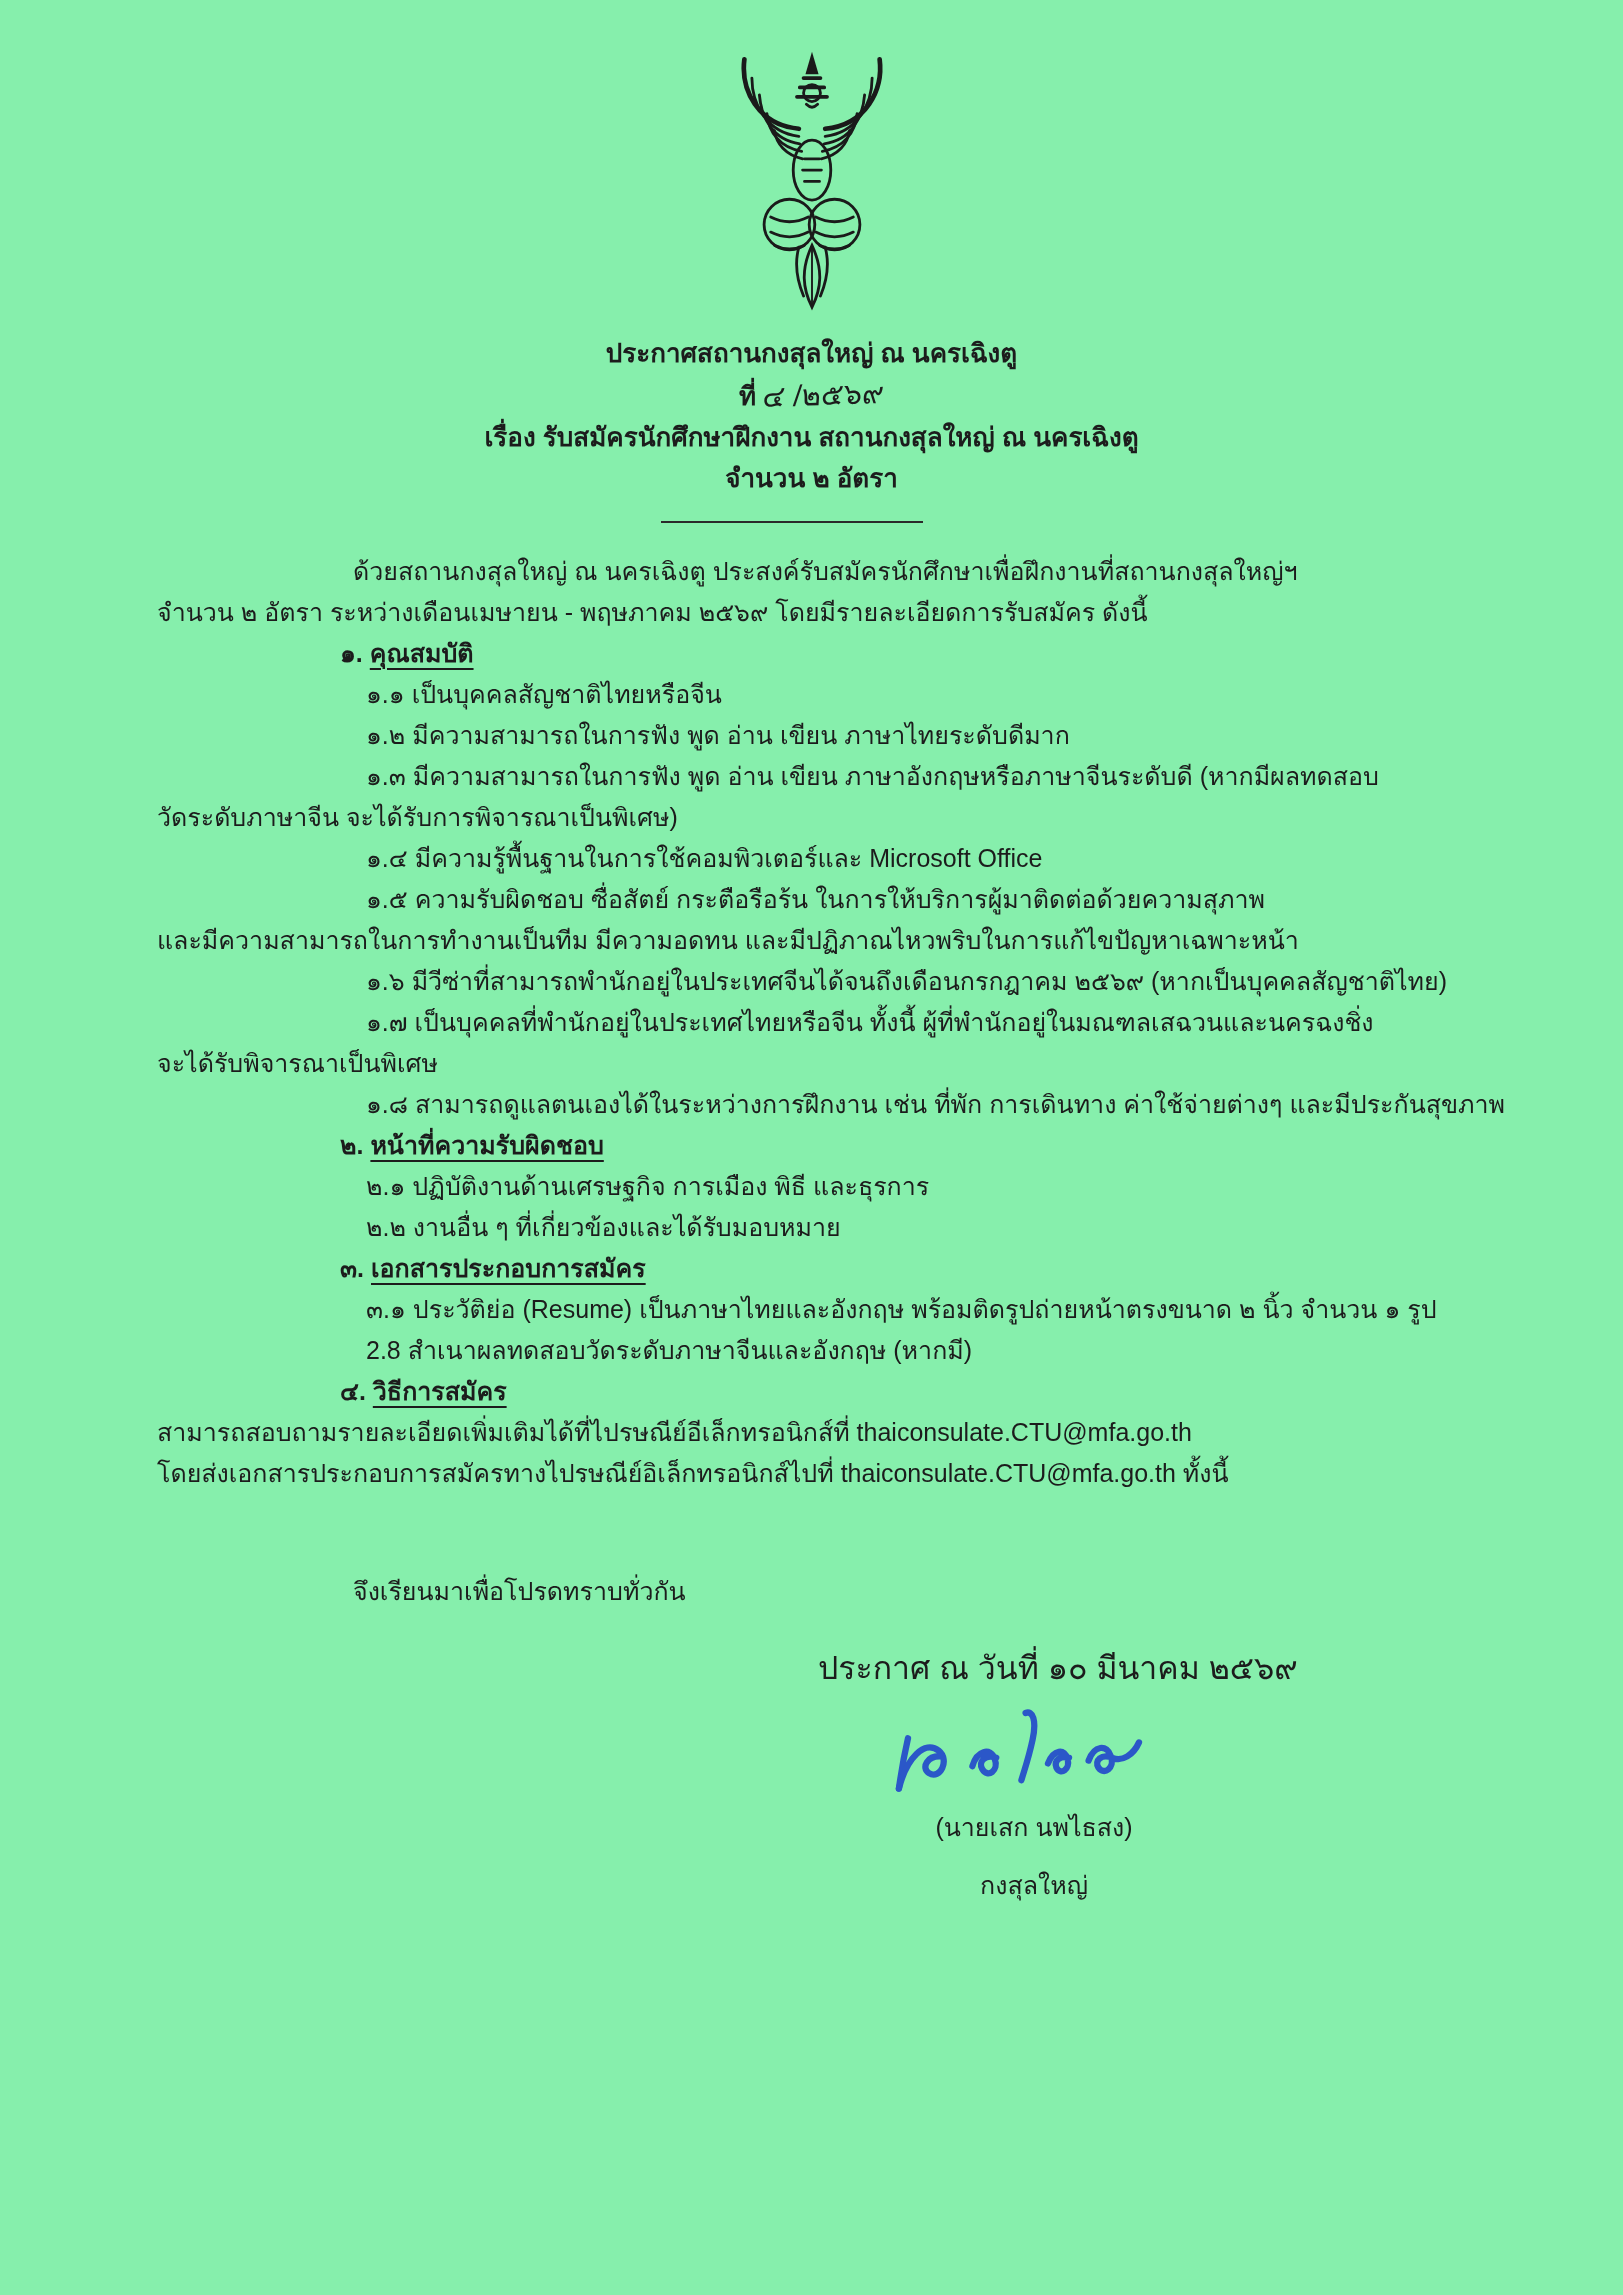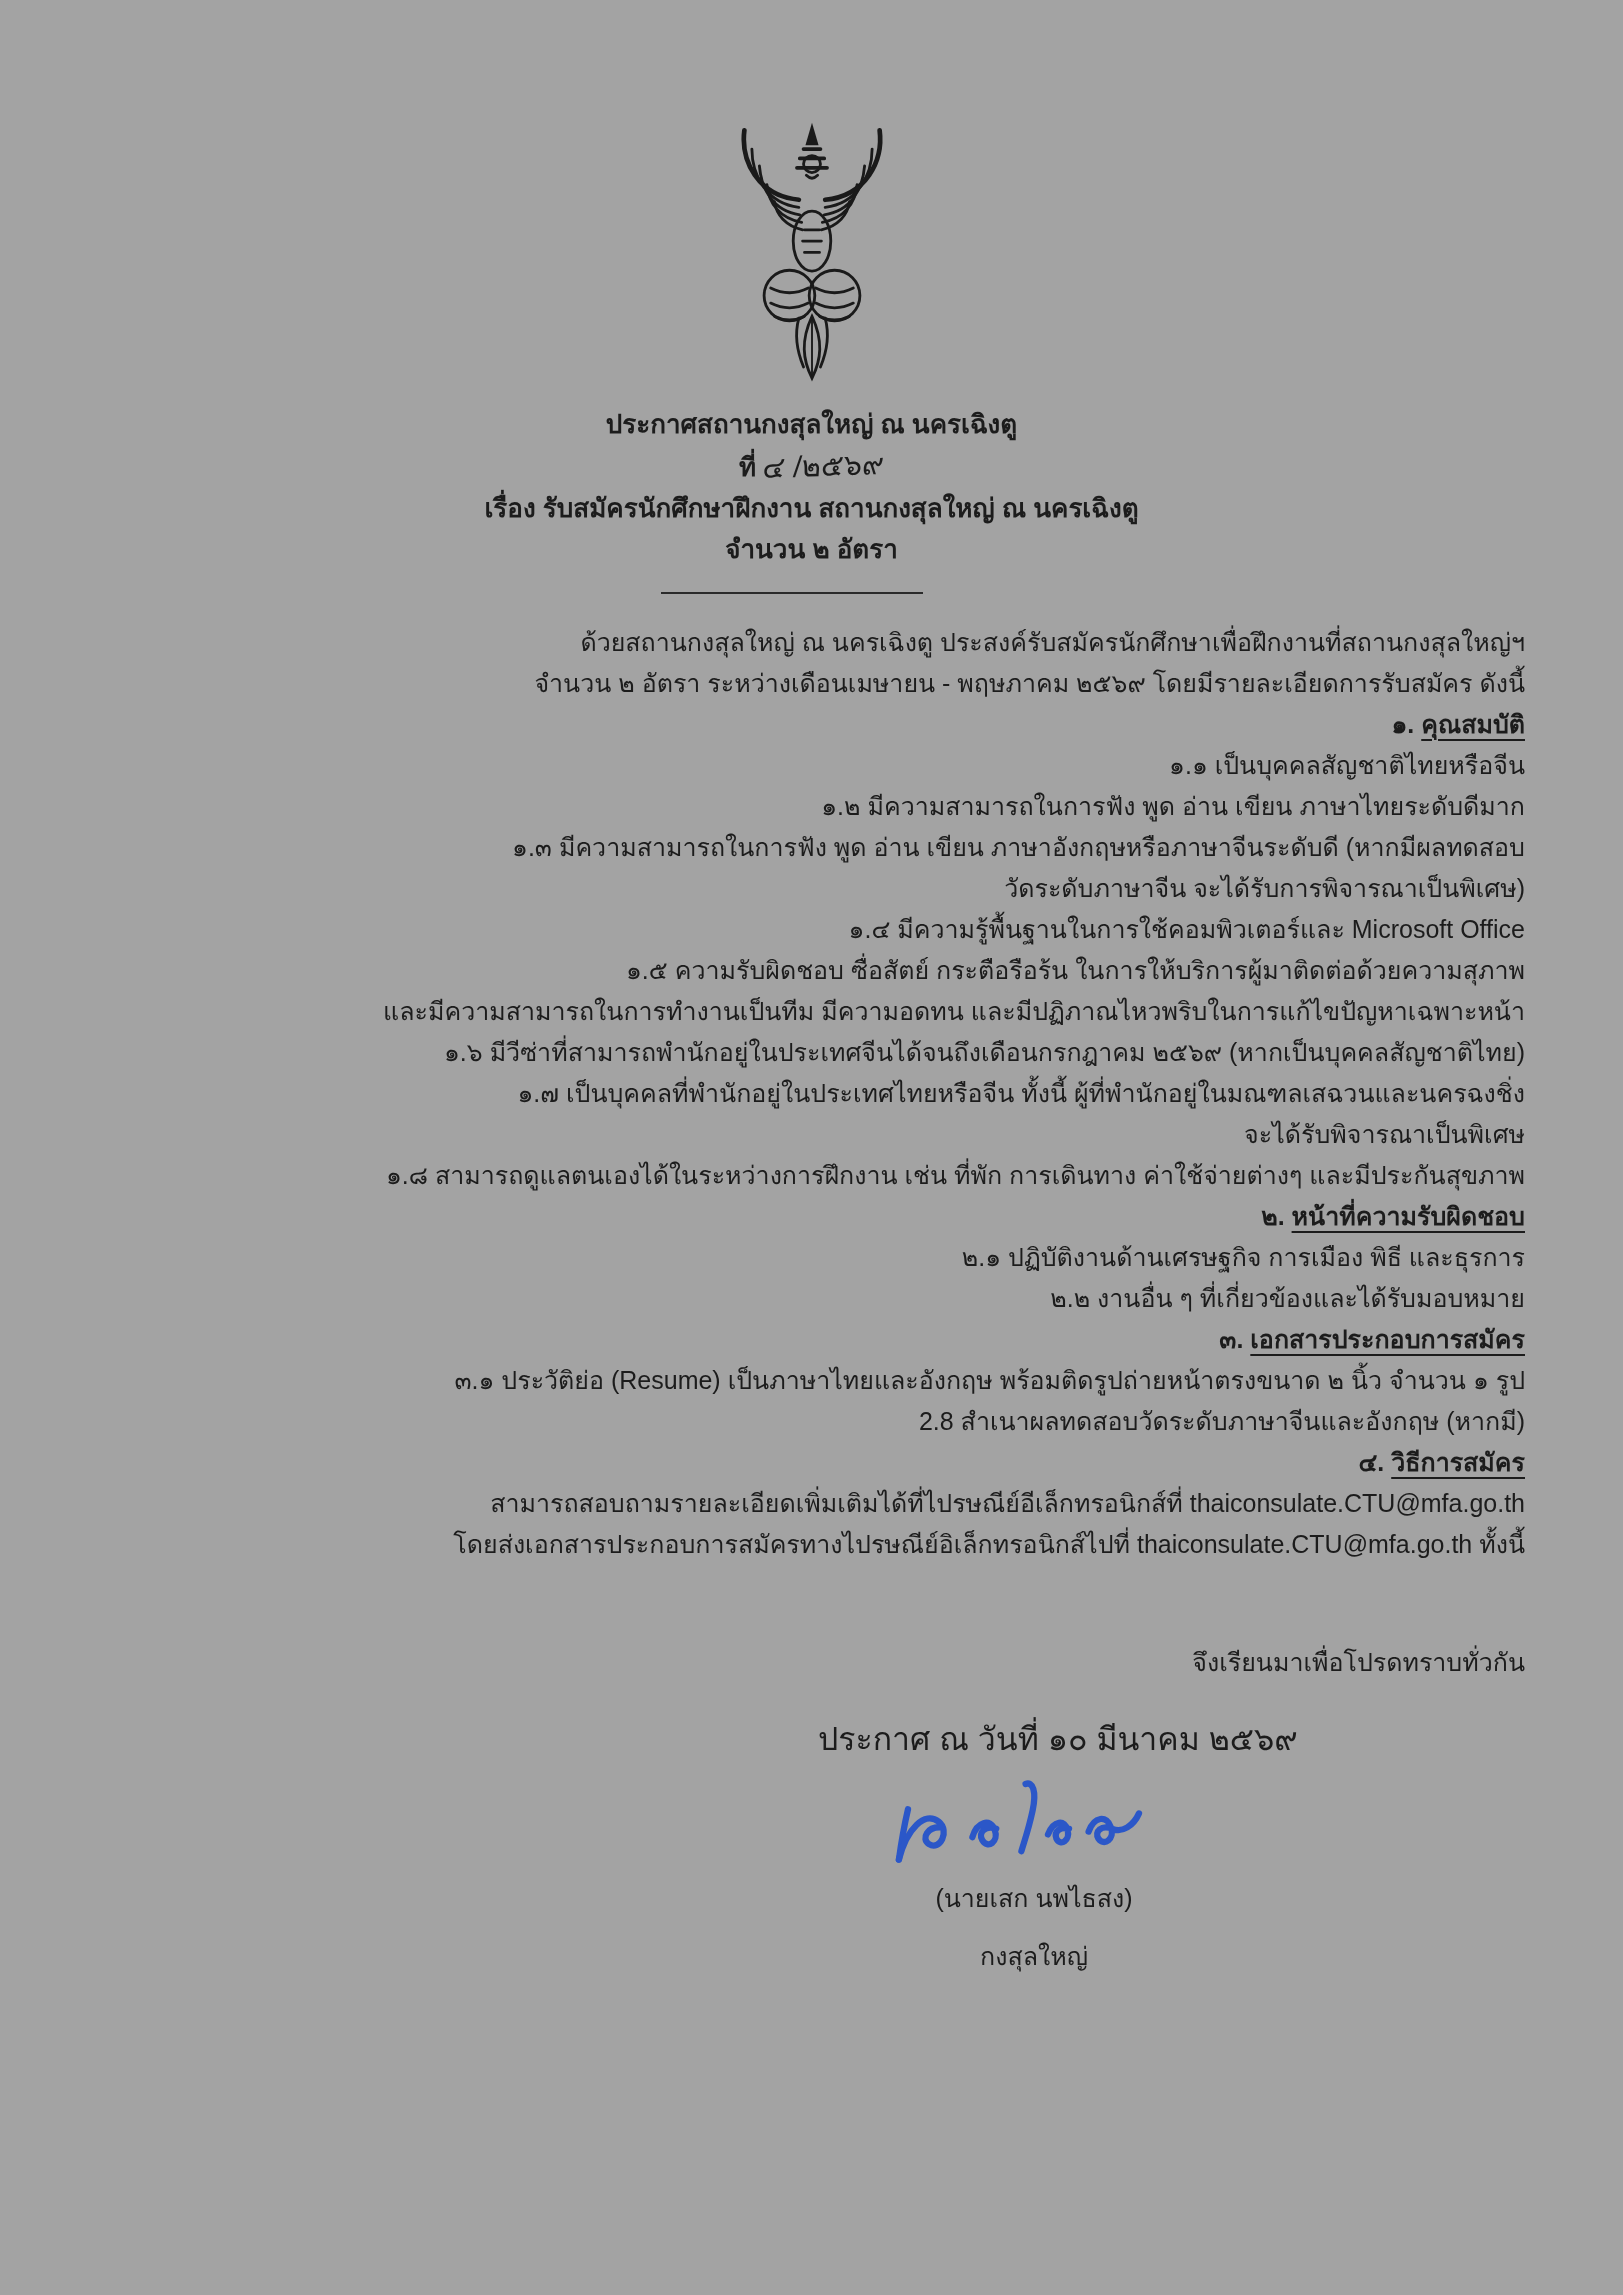--- a/index.html
+++ b/index.html
@@ -1,27 +1,27 @@
 <!DOCTYPE html>
 <html lang="th" style="font-size:10.5px"><head>
 <meta charset="utf-8">
 <style>
   html,body{margin:0;padding:0;}
   body{
     width:1623px;height:2295px;background:#ffffff;
     font-family:"Liberation Sans","DejaVu Sans",sans-serif;
     color:#1c1c1c;overflow:hidden;
   }
-  .page{position:relative;width:1623px;height:2295px;background:#a3a3a3;padding-top:119px;box-sizing:border-box;}
+  .page{position:relative;width:1623px;height:2295px;background:#86efac;padding-top:48px;box-sizing:border-box;}
   .emblem{display:block;margin:0 auto;width:216px;height:263px;}
   .title-block{margin-top:22px;text-align:center;font-weight:700;font-size:26px;line-height:41px;}
   .doc-no-hand{display:inline-block;transform:skewX(-6deg) rotate(-2deg);font-size:29.5px;font-weight:500;}
   .divider{width:262px;border:0;border-top:2.6px solid #2a2a2a;margin:22px auto 0 auto;margin-left:661px;}
   .content{margin-top:27.5px;padding-left:157px;padding-right:98px;font-size:25px;}
-  .line{line-height:41px;white-space:nowrap;text-align:right;}
+  .line{line-height:41px;white-space:nowrap;}
   .ind-para{padding-left:196px;}
   .ind-item{padding-left:209px;}
   .head{padding-left:183px;font-weight:700;}
   .head .u{text-decoration:underline;text-underline-offset:5.9px;text-decoration-thickness:2px;}
   .closing{margin-top:77px;}
   .sign-block{margin-left:818px;width:432px;text-align:center;margin-top:37px;}
   .date-line{font-size:32px;line-height:39px;white-space:nowrap;}
   .signature-svg{display:block;margin:11.8px auto 0 auto;width:308px;height:105px;}
   .signer-name{font-size:25px;line-height:37px;margin-top:5.2px;}
   .signer-title{font-size:25px;line-height:37px;margin-top:21px;}

